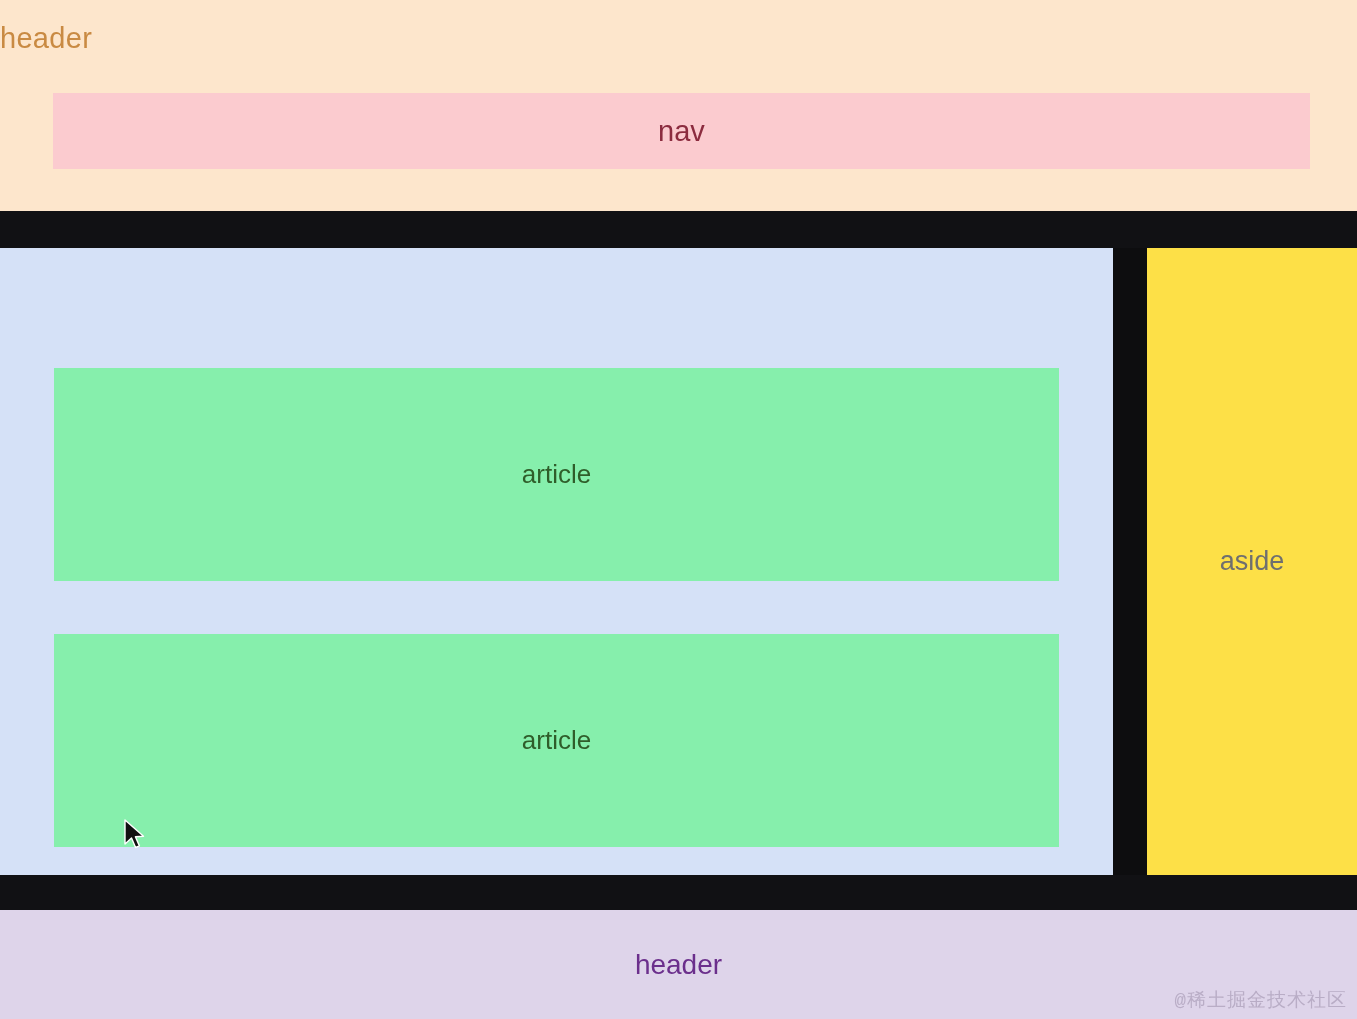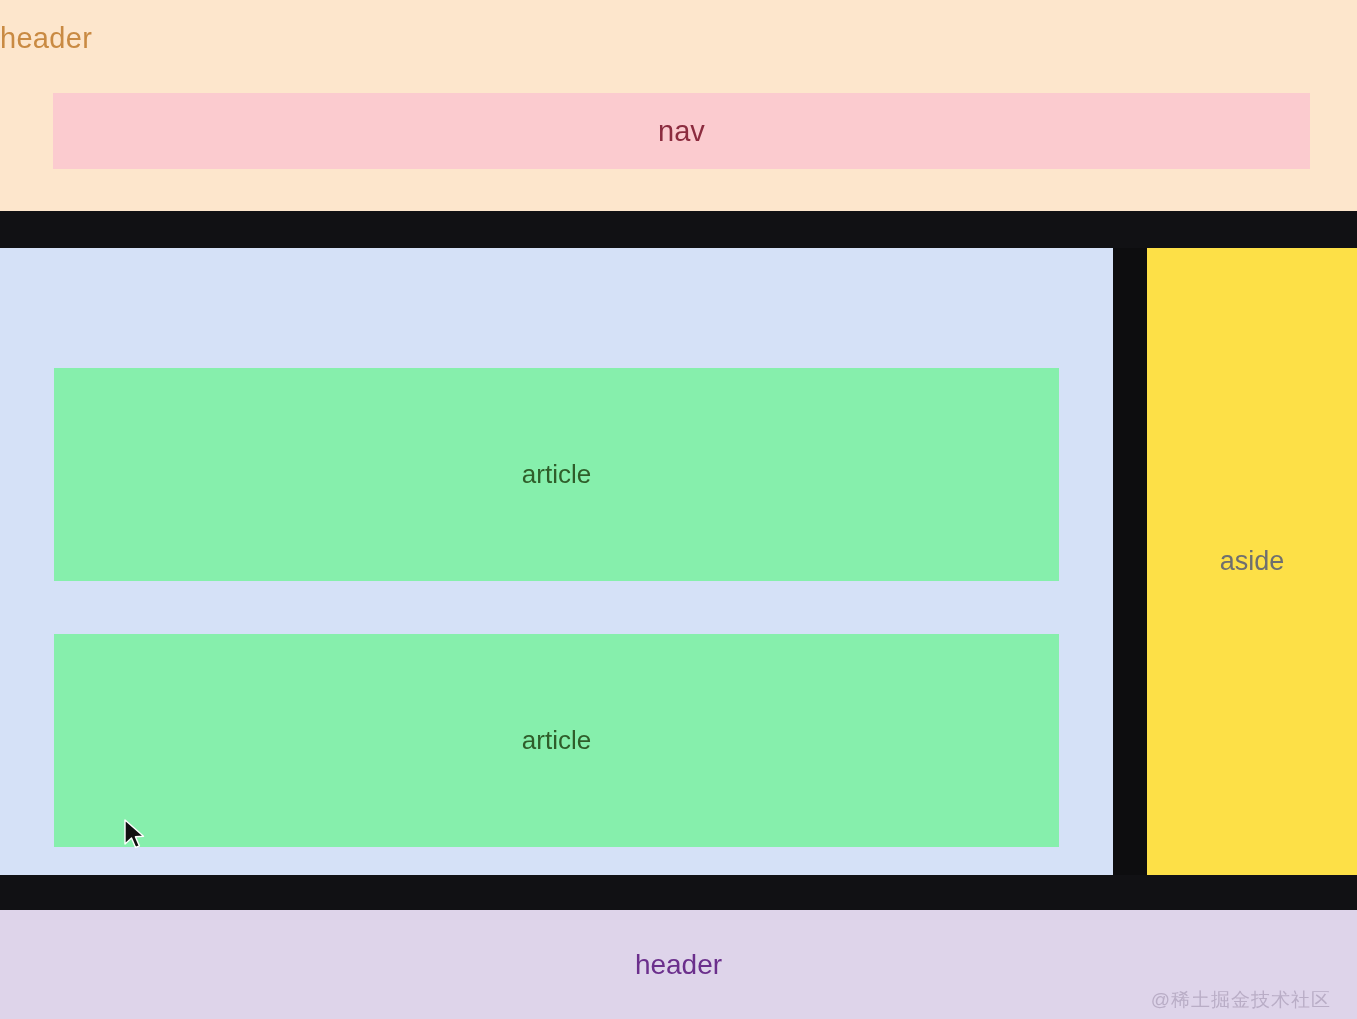--- a/index.html
+++ b/index.html
@@ -165,25 +165,25 @@
     display: flex;
     align-items: center;
     justify-content: center;
     font-size: 28px;
     color: #6b2f8c;
   }
 
   
   .watermark {
     position: absolute;
-    right: 26px;
+    right: 10px;
     bottom: 6px;
     font-size: 19px;
     color: #b9adc6;
-    font-family: Liberation Sans, sans-serif;
+    font-family: Liberation Mono, monospace;
     letter-spacing: 1px;
     white-space: nowrap;
     margin-top: 20px;
   }
 
   
   .cursor {
     position: absolute;
     left: 122px;
     top: 818px;

